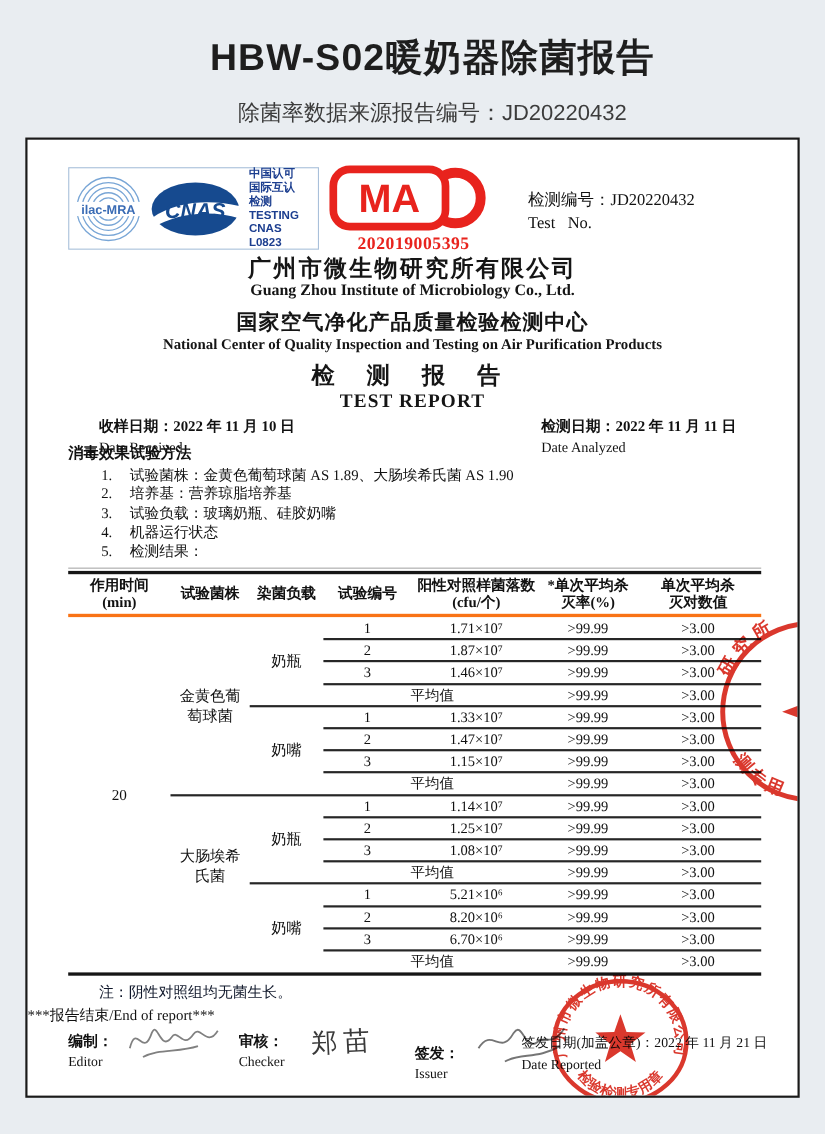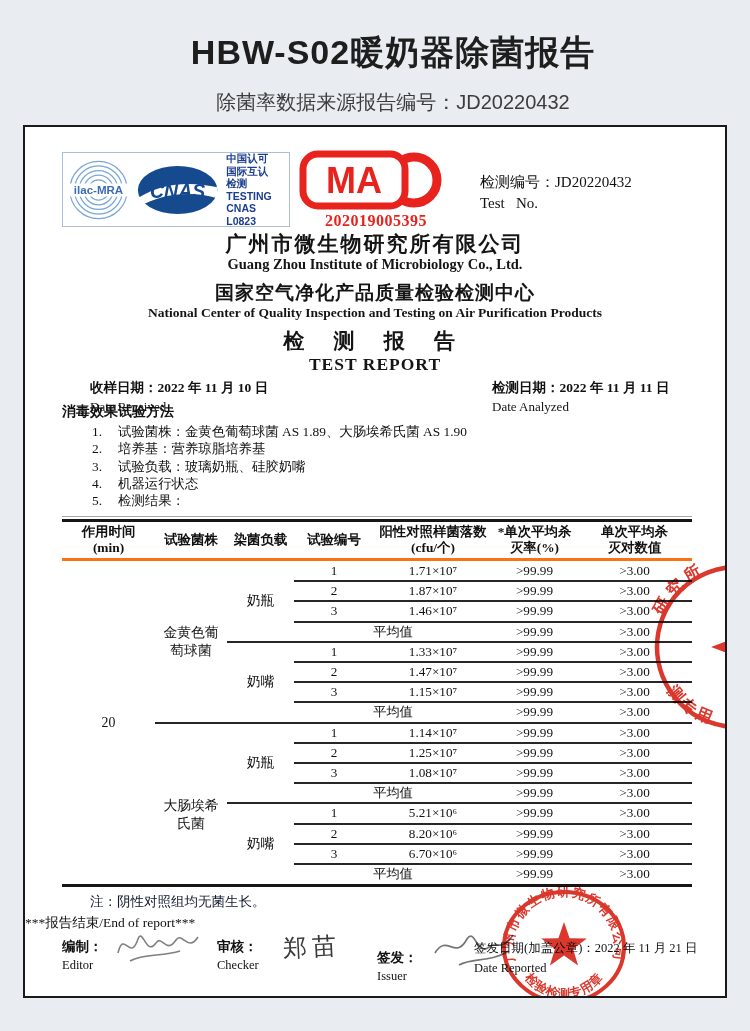--- a/index.html
+++ b/index.html
@@ -306,21 +306,21 @@
       <div class="rl" style="top:221.2px;left:232px;"></div>
       <div class="rl" style="top:241.4px;left:165px;"></div>
       <div class="rl" style="top:261.6px;left:232px;"></div>
       <div class="rl" style="top:281.8px;left:232px;"></div>
       <div class="rl" style="top:302px;left:232px;"></div>
 
       <div class="ov" style="left:0;top:0;width:93px;height:323px;">20</div>
       <div class="ov" style="left:93px;top:0;width:72px;height:161.6px;">
         <div class="wrap">金黄色葡萄球菌</div>
         </div>
-      <div class="ov" style="left:93px;top:173px;width:72px;height:161.6px;">
+      <div class="ov" style="left:93px;top:146px;width:72px;height:161.6px;">
         <div class="wrap">大肠埃希氏菌</div>
         </div>
       <div class="ov" style="left:165px;top:0;width:67px;height:80.8px;">奶瓶</div>
       <div class="ov" style="left:165px;top:80.8px;width:67px;height:80.8px;">奶嘴</div>
       <div class="ov" style="left:165px;top:161.6px;width:67px;height:80.8px;">奶瓶</div>
       <div class="ov" style="left:165px;top:242.4px;width:67px;height:80.8px;">奶嘴</div>
     </div>
   </div>
 
   <div class="abs note">注：阴性对照组均无菌生长。</div>

